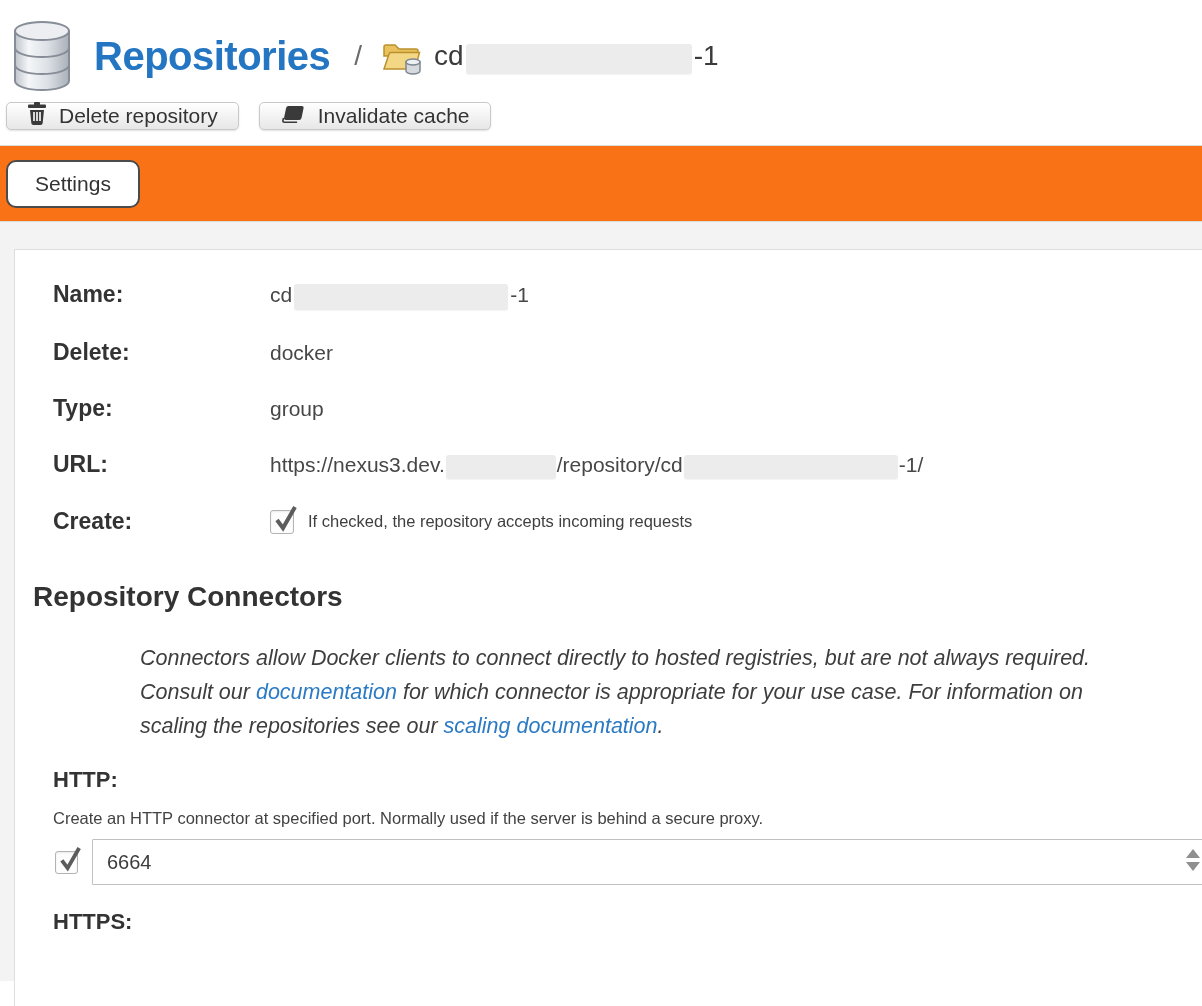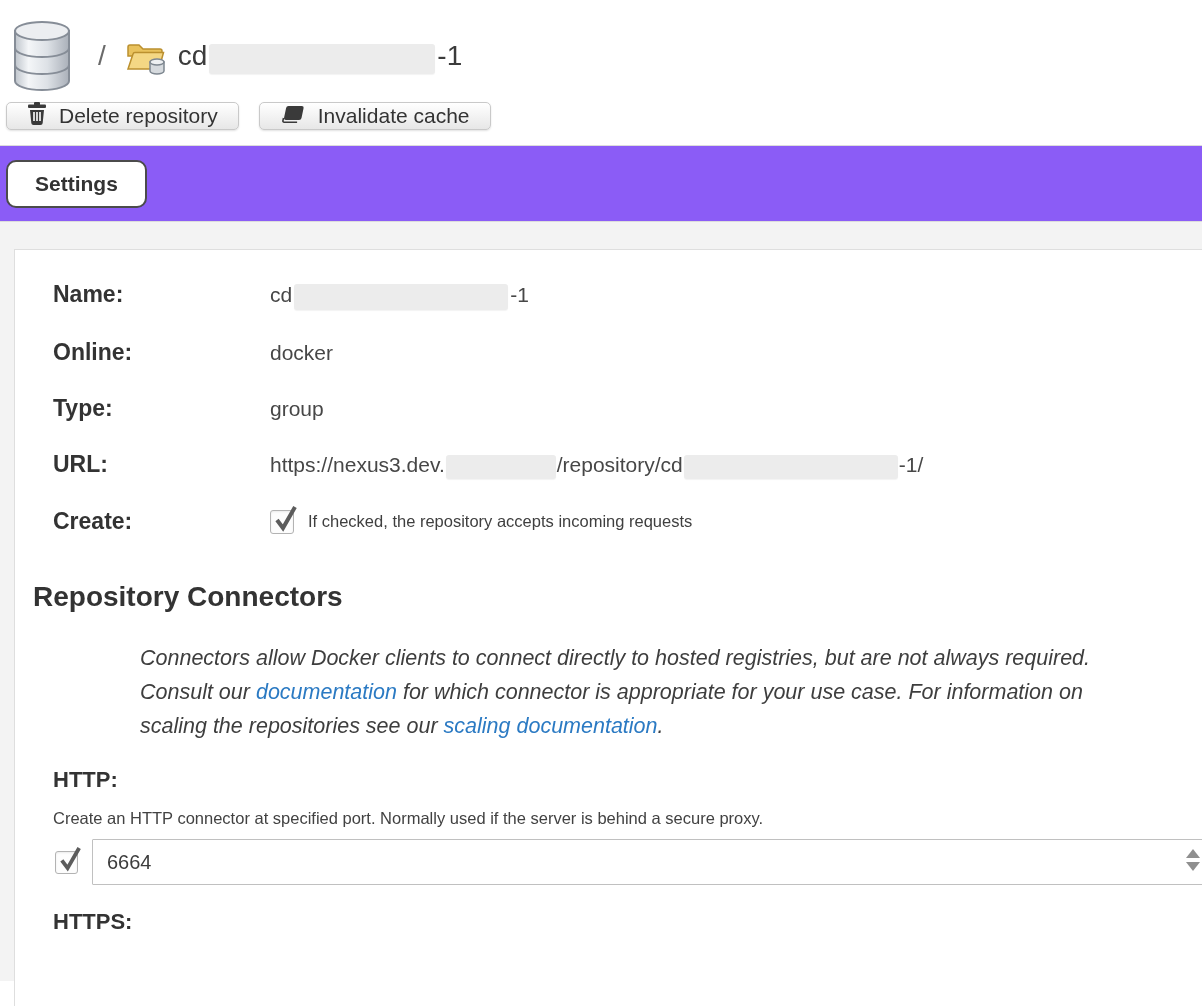--- a/index.html
+++ b/index.html
@@ -41,25 +41,24 @@
     height:28px; padding:0 20px;
     background:linear-gradient(#ffffff,#e7e7e7);
     border:1px solid #c9c9c9; border-radius:5px;
     box-shadow:0 1px 2px rgba(0,0,0,.12);
     font-size:21px; color:#333; cursor:pointer;
   }
 
   
   .tabstrip {
     margin-top:15px; height:77px;
-    background:#8b5cf6;
+    background:#f97316;
     border-top:1px solid #dcdcdc;
     border-bottom:1px solid #dcdcdc;
     padding:14px 0 0 6px;
-    font-weight:bold;
   }
   .tab {
     display:inline-block; background:#ffffff;
     border:2px solid #4b4b4b; border-radius:10px;
     padding:10px 27px; font-size:21px; color:#333;
     cursor:pointer;
   }
 
   
   .content {
@@ -129,20 +128,21 @@
           <stop offset="0.6" stop-color="#dde1e6"></stop>
             <stop offset="1" stop-color="#aab0b9"></stop>
         </linearGradient>
       </defs>
       <path d="M5 11 v50 a27 9 0 0 0 54 0 v-50 z" fill="url(#cyl)" stroke="#868d97" stroke-width="2"></path>
       <ellipse cx="32" cy="11" rx="27" ry="9" fill="#eceef1" stroke="#868d97" stroke-width="2"></ellipse>
       <path d="M5 28 a27 9 0 0 0 54 0" fill="none" stroke="#868d97" stroke-width="2"></path>
       <path d="M5 45 a27 9 0 0 0 54 0" fill="none" stroke="#868d97" stroke-width="2"></path>
     </svg>
   </span>
+  <span class="page-title">Repositories</span>
   <span class="crumb-sep">/</span>
   <span class="folder-icon">
     <svg width="40" height="36" viewBox="0 0 40 36">
       <path d="M2 7 a2 2 0 0 1 2-2 h9 l4 4 h17 a2 2 0 0 1 2 2 v5 H2 z" fill="#e9c25d" stroke="#bb902f" stroke-width="1.5"></path>
       <path d="M2 29 L7 14 a2 2 0 0 1 2-1.5 h28.5 L33 29 z" fill="#f4d784" stroke="#bb902f" stroke-width="1.5"></path>
       <g>
         <path d="M24 22 v9 a7 3 0 0 0 14 0 v-9 z" fill="#d6dade" stroke="#7e8790" stroke-width="1.5"></path>
         <ellipse cx="31" cy="22" rx="7" ry="3" fill="#eef0f2" stroke="#7e8790" stroke-width="1.5"></ellipse>
       </g>
     </svg>
@@ -189,21 +189,21 @@
     <div class="frow">
       <span class="flabel">Name:</span>
       <span class="fvalue">
         <span>cd</span>
           <span class="redact name-r"></span>
           <span>-1</span>
       </span>
     </div>
 
     <div class="frow">
-      <span class="flabel">Online:</span>
+      <span class="flabel">Delete:</span>
       <span class="fvalue">docker</span>
     </div>
 
     <div class="frow">
       <span class="flabel">Type:</span>
       <span class="fvalue">group</span>
     </div>
 
     <div class="frow">
       <span class="flabel">URL:</span>

